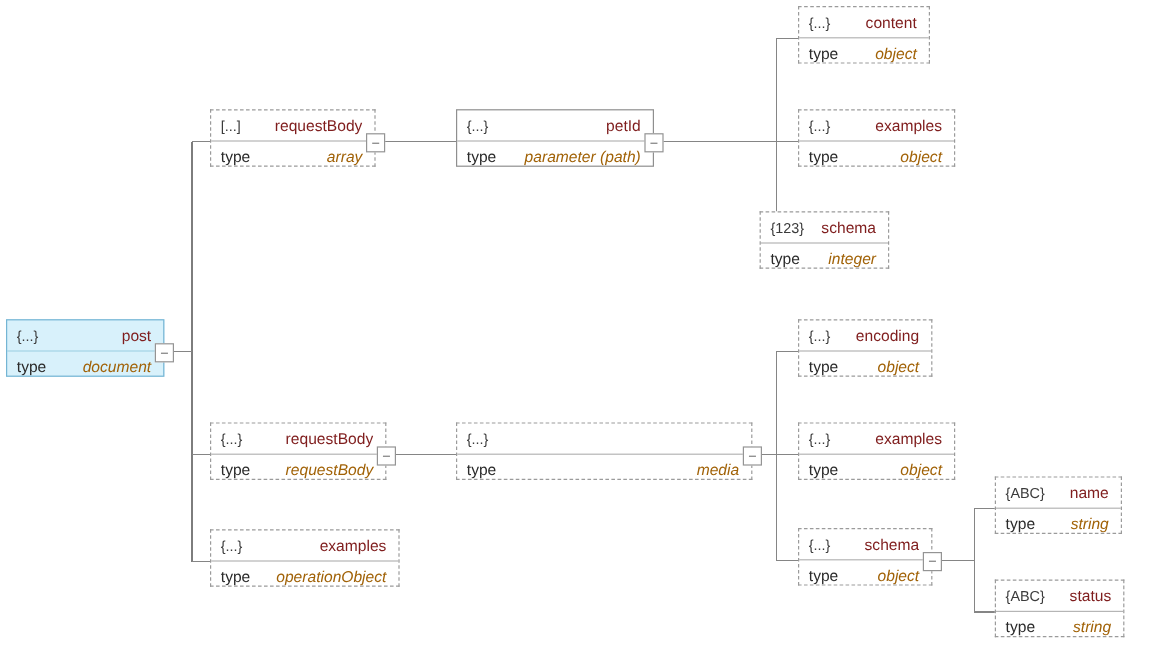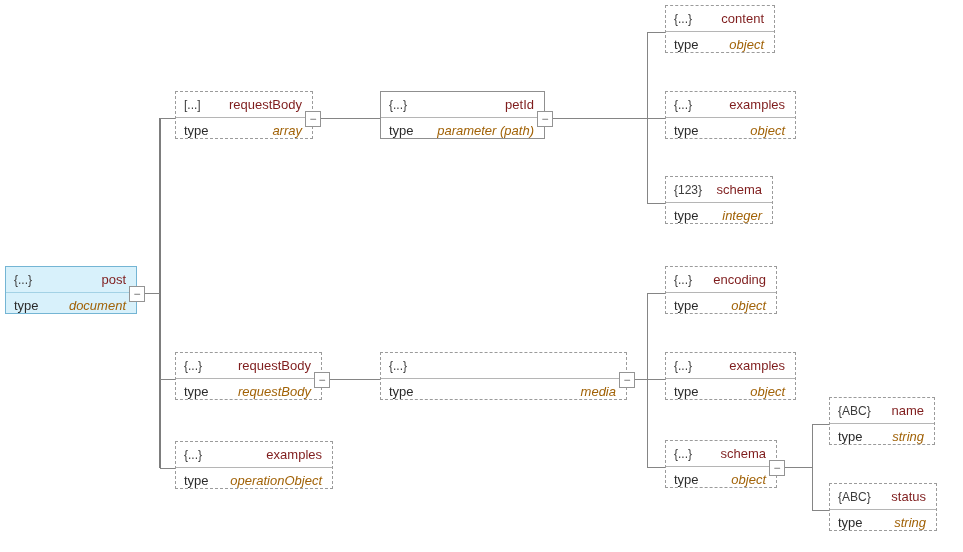--- a/index.html
+++ b/index.html
@@ -132,21 +132,21 @@
     <div class="hdr">
       <span class="icon">{...}</span>
       <span class="name">examples</span>
     </div>
     <div class="typ">
       <span class="tlabel">type</span>
       <span class="tvalue">object</span>
     </div>
   </div>
 
-  <div class="node" style="left:665px;top:176px;width:108px">
+  <div class="node" style="left:633px;top:176px;width:108px">
     <div class="hdr">
       <span class="icon">{123}</span>
       <span class="name">schema</span>
     </div>
     <div class="typ">
       <span class="tlabel">type</span>
       <span class="tvalue">integer</span>
     </div>
   </div>
 

